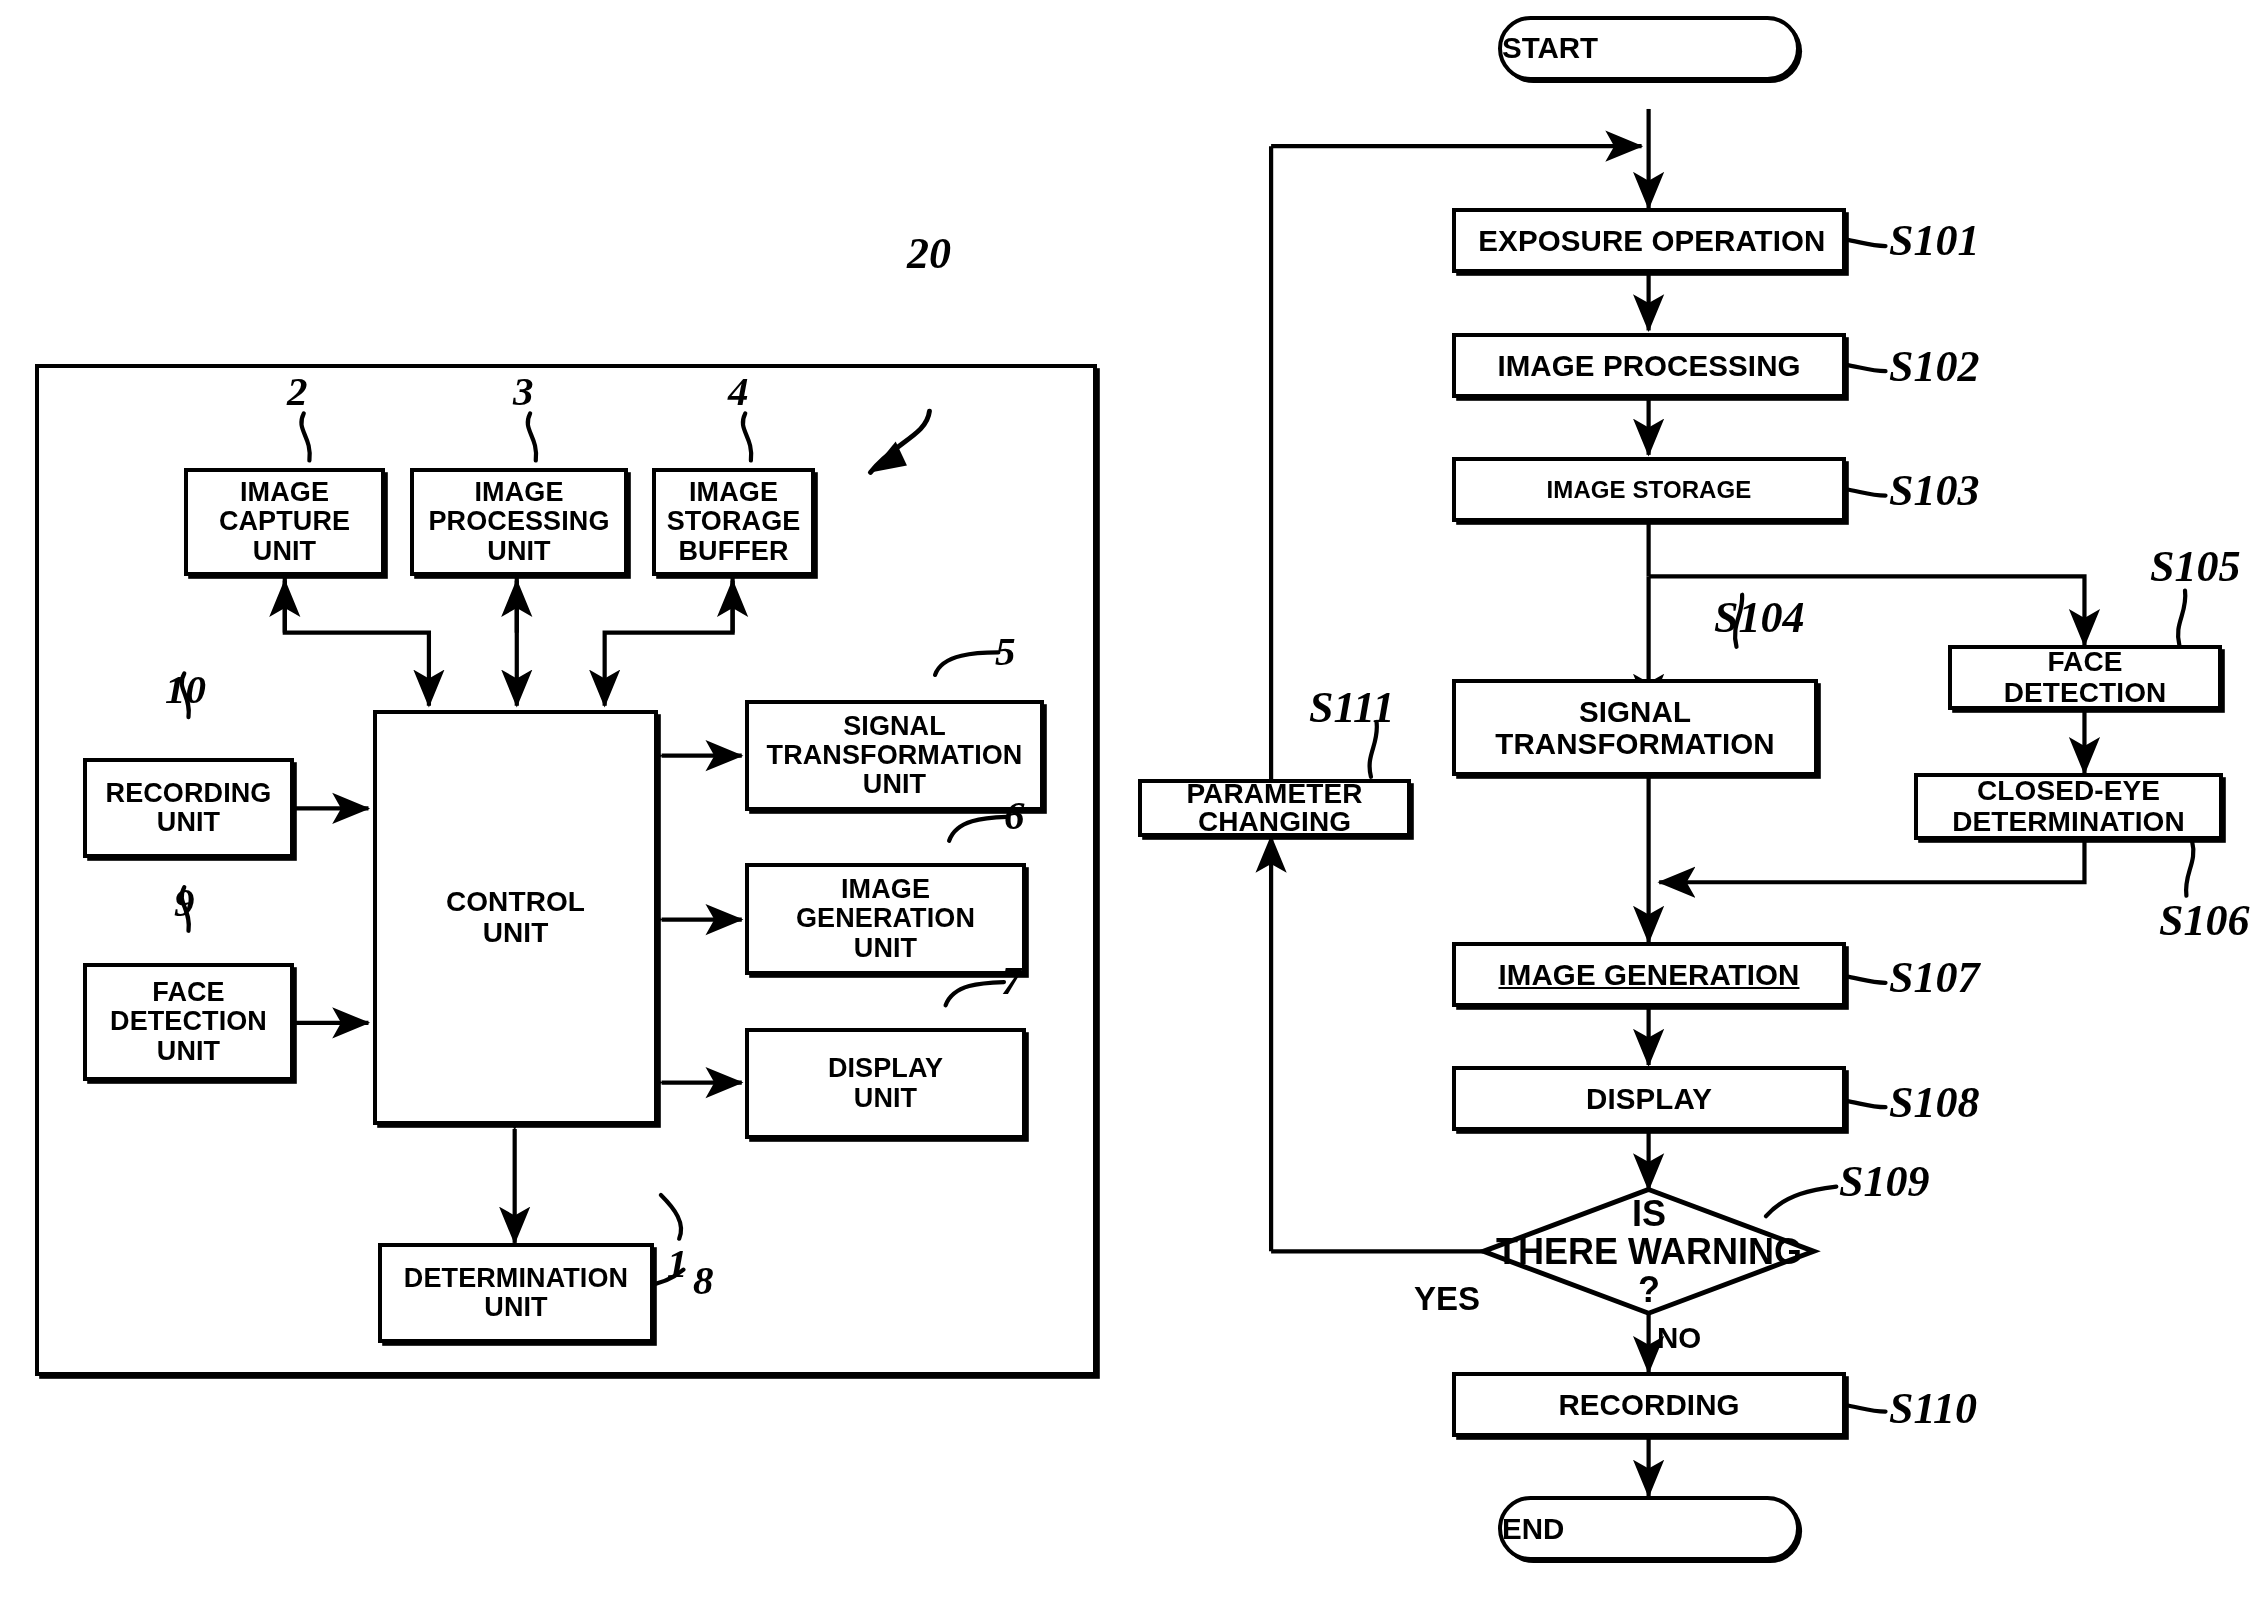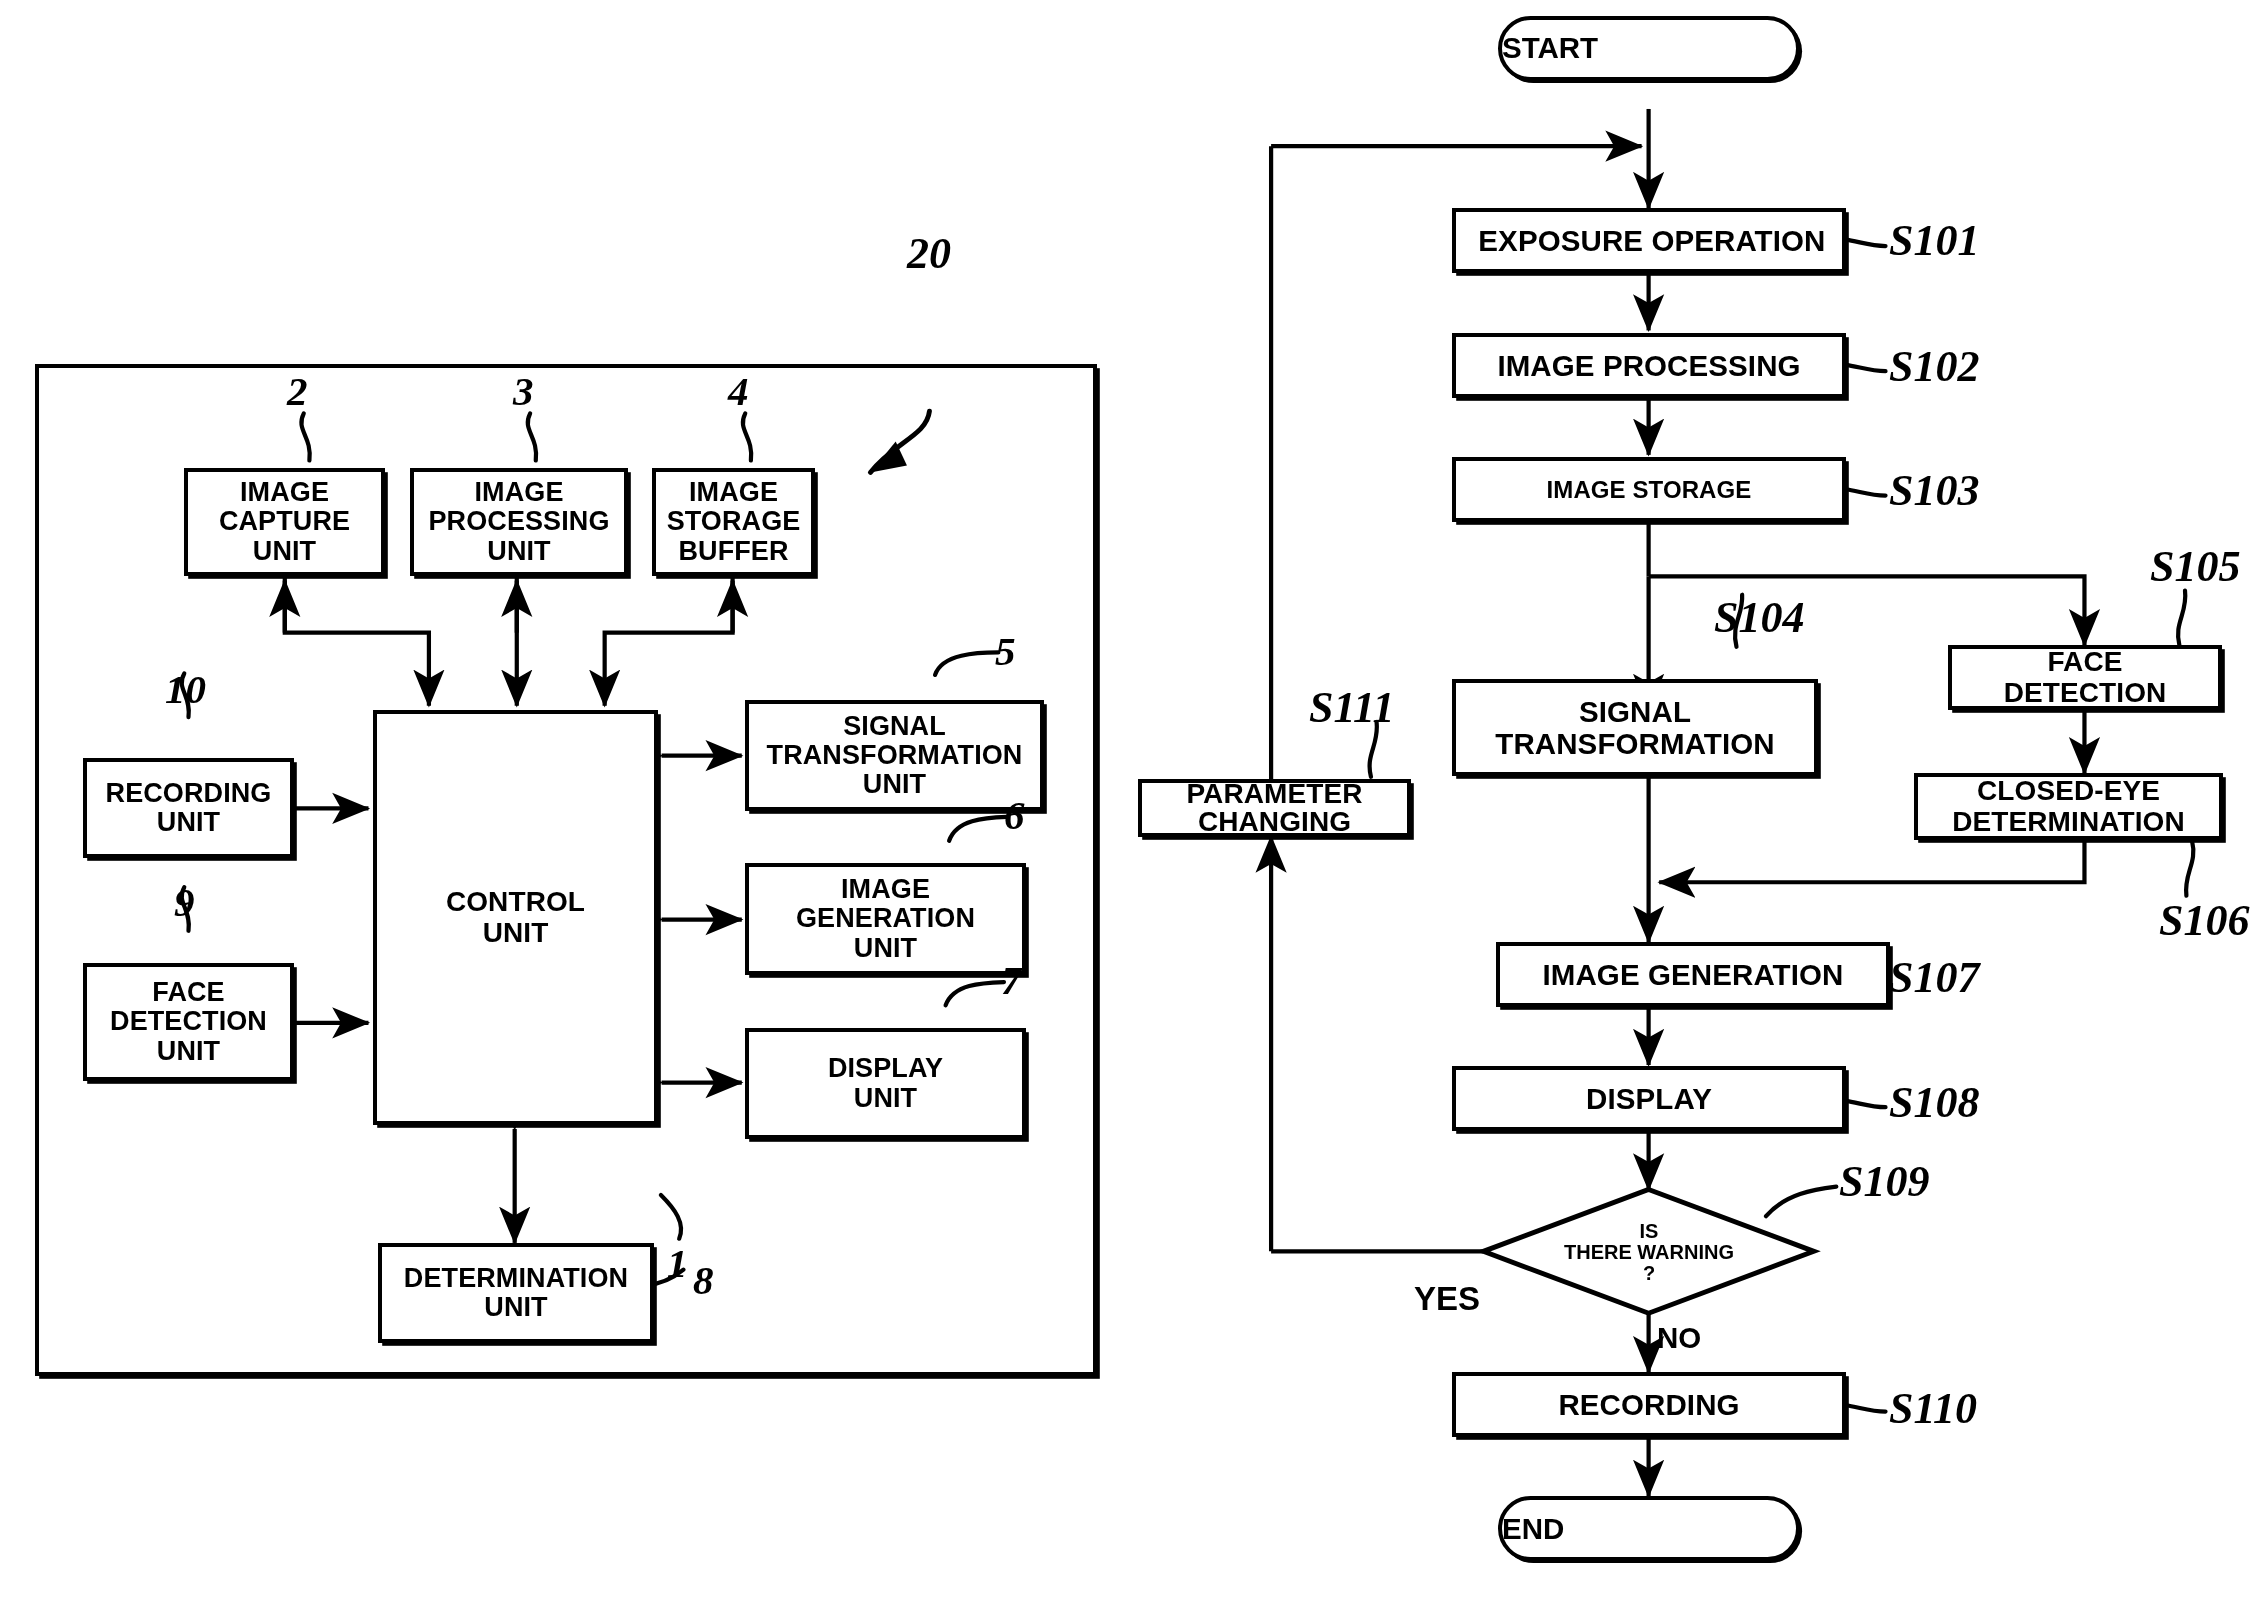--- a/index.html
+++ b/index.html
@@ -312,32 +312,32 @@
 DETECTION</span>
   </div>
   <div class="ref" style="left:2150px; top:545px; font-size:44px;">S105</div>
 
   <div class="box" style="left:1914px; top:773px; width:309px; height:67px; font-size:28px;">
     <span class="txt" style="white-space:pre-line;">CLOSED-EYE
 DETERMINATION</span>
   </div>
   <div class="ref" style="left:2159px; top:899px; font-size:44px;">S106</div>
 
-  <div class="box" style="left:1496px; top:942px; width:394px; height:65px; font-size:29.5px;">
+  <div class="box" style="left:1452px; top:942px; width:394px; height:65px; font-size:29.5px;text-decoration:underline;">
     <span class="txt" style="white-space:pre-line;">IMAGE GENERATION</span>
   </div>
   <div class="ref" style="left:1889px; top:956px; font-size:44px;">S107</div>
 
   <div class="box" style="left:1452px; top:1066px; width:394px; height:65px; font-size:29.5px;">
     <span class="txt" style="white-space:pre-line;">DISPLAY</span>
   </div>
   <div class="ref" style="left:1889px; top:1081px; font-size:44px;">S108</div>
 
   <div class="diamond-wrap" style="left:1484px; top:1190px; width:330px; height:124px;">
-    <div class="diamond-label" style="font-size:20px; white-space:pre-line;">IS
+    <div class="diamond-label" style="font-size:36px; white-space:pre-line;">IS
 THERE WARNING
 ?</div>
   </div>
   <div class="ref" style="left:1839px; top:1160px; font-size:44px;">S109</div>
 
   <div class="edge-label" style="left:1370px; top:1282px; font-size:33px;margin-left:44px;">YES</div>
   <div class="edge-label" style="left:1657px; top:1323px; font-size:29.5px;">NO</div>
 
   <div class="box" style="left:1452px; top:1372px; width:394px; height:65px; font-size:29.5px;">
     <span class="txt" style="white-space:pre-line;">RECORDING</span>

